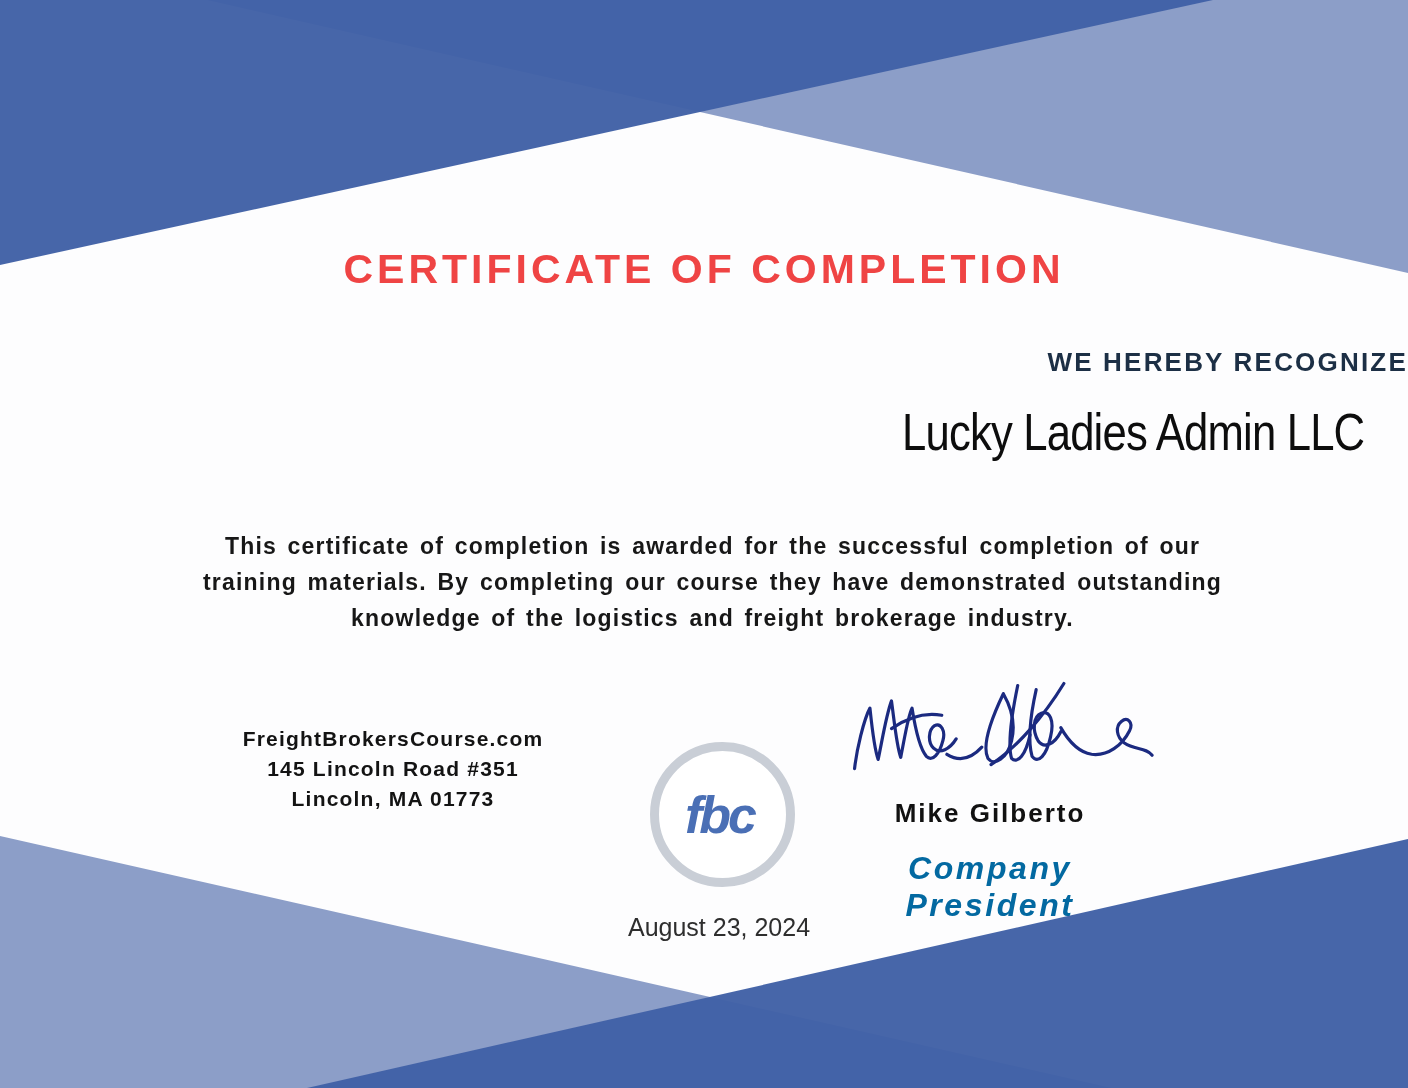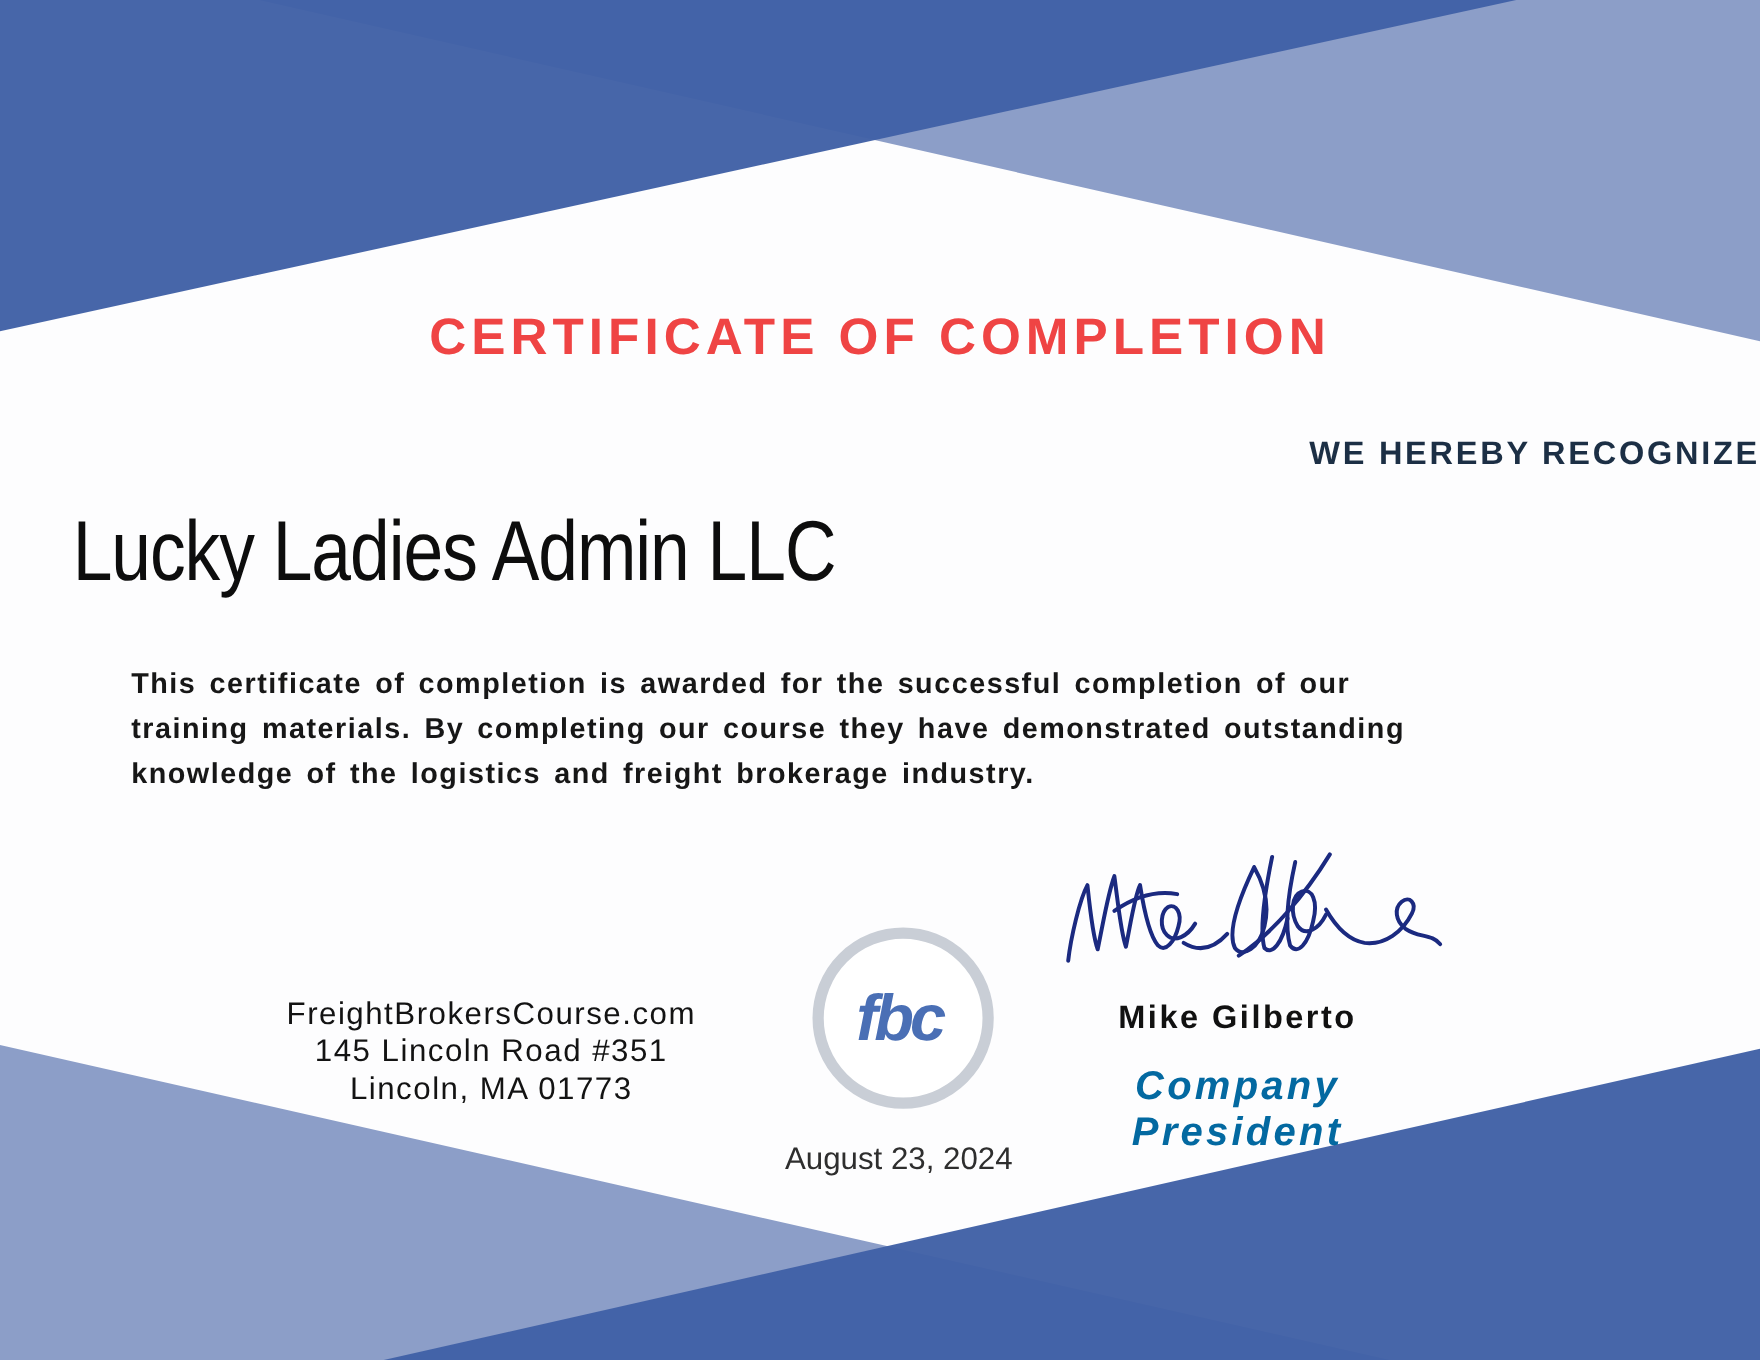--- a/index.html
+++ b/index.html
@@ -16,21 +16,21 @@
 
   .decor {
     position: absolute;
     inset: 0;
     width: 1408px;
     height: 1088px;
     z-index: 0;
     pointer-events: none;
   }
 
-  .layer { position: absolute; z-index: 1; }
+  .layer { position: absolute; z-index: 1; text-align: center; }
 
   .title {
     top: 246px; left: 0; right: 0;
     text-align: center;
     font-size: 41px;
     font-weight: bold;
     letter-spacing: 4px;
     color: #ef4444;
   }
 
@@ -38,47 +38,47 @@
     top: 347px; left: 0; right: 0;
     text-align: right;
     font-size: 26px;
     font-weight: bold;
     letter-spacing: 2.2px;
     color: #1c2f45;
   }
 
   .recipient {
     top: 402px; left: 0; right: 0;
-    text-align: left;
-    font-size: 68px;
+    text-align: right;
+    font-size: 52px;
     font-weight: 400;
     letter-spacing: -1px;
     color: #0d0d0d;
     white-space: nowrap;
   }
   .recipient .squeeze { display: inline-block; transform: scaleX(0.84); transform-origin: center; }
 
   .body-text {
     top: 528px; left: 105px;
     width: 1215px;
     font-size: 23px;
     font-weight: bold;
     letter-spacing: 1.2px;
     word-spacing: 3px;
     line-height: 36px;
     color: #171717;
     white-space: nowrap;
   }
 
   .issuer {
-    top: 796px; left: 143px;
+    top: 724px; left: 143px;
     width: 500px;
     text-align: center;
-    font-size: 25px;
-    font-weight: normal;
+    font-size: 21px;
+    font-weight: bold;
     letter-spacing: 1.2px;
     line-height: 30px;
     color: #131313;
   }
 
   .logo {
     top: 742px; left: 650px;
     width: 145px; height: 145px;
     background: #ffffff;
     border: 9px solid #c9ced6;

